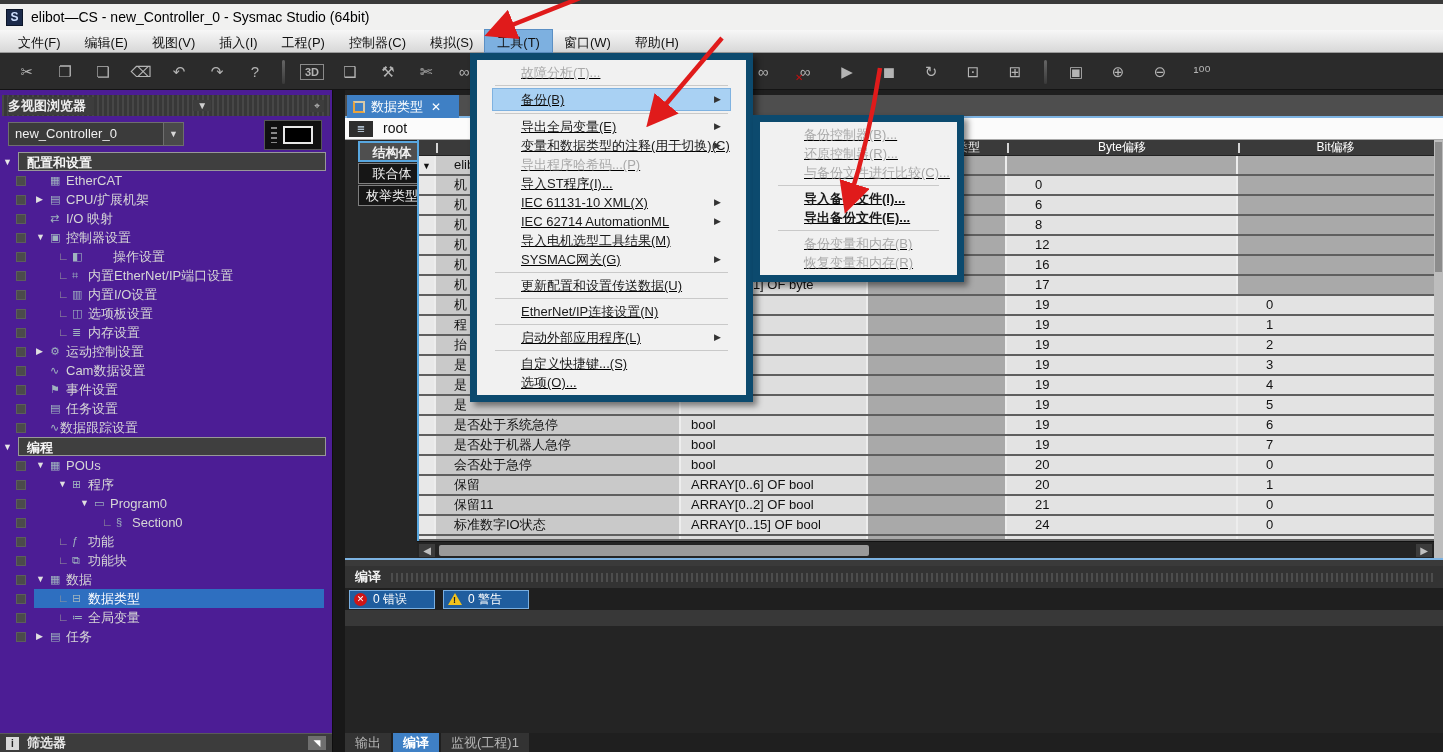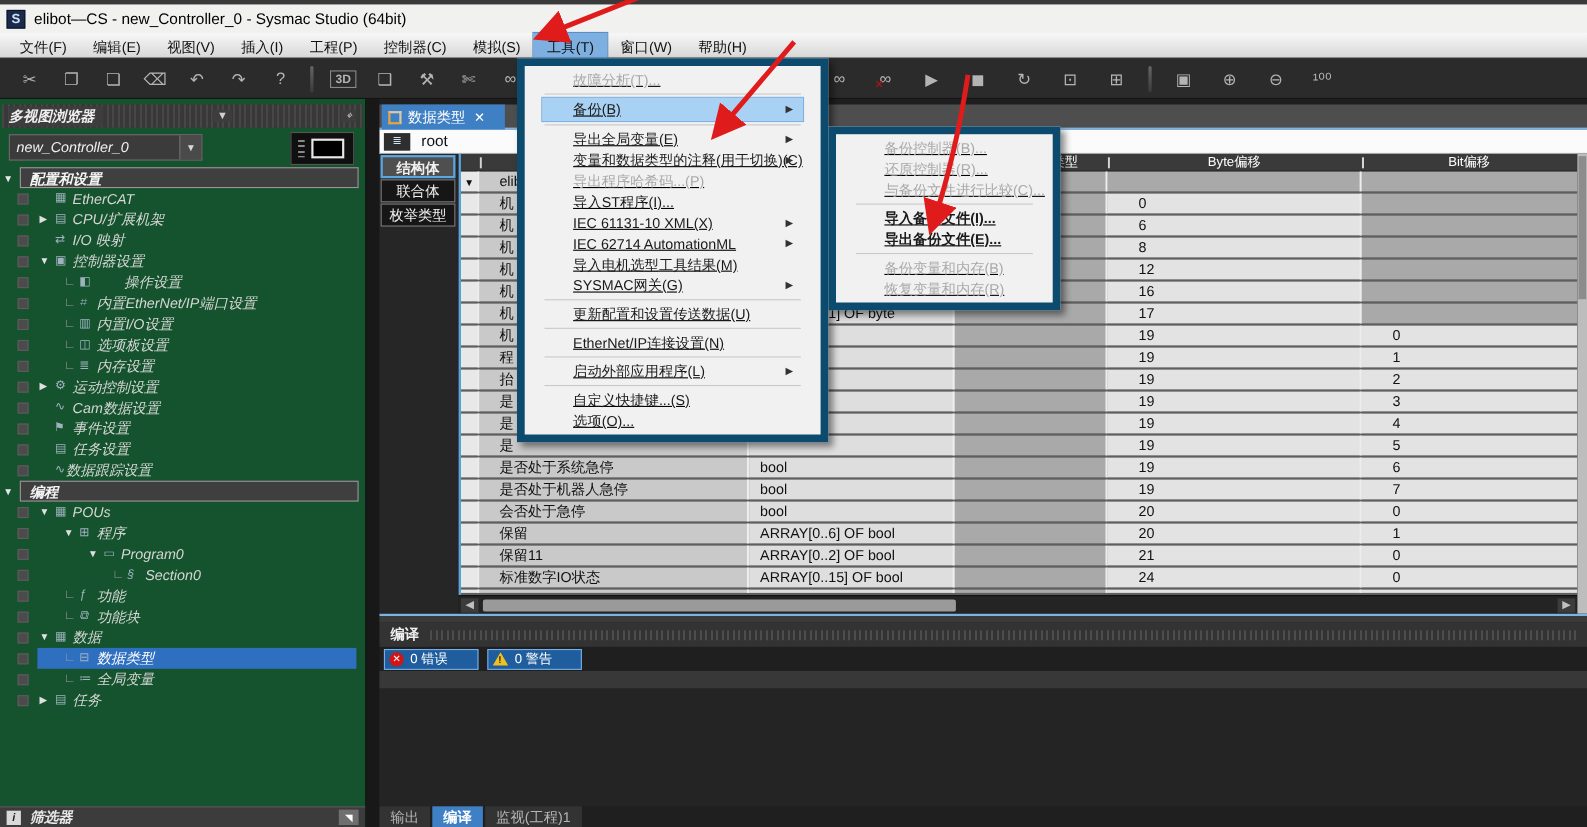--- a/index.html
+++ b/index.html
@@ -21,21 +21,21 @@
   
   .toolbar { position:absolute; left:0; top:53px; width:100%; height:37px; background:#2b2b2b; border-bottom:1px solid #141414; }
   .tgroup { position:absolute; top:0; height:37px; display:flex; align-items:center; }
   .tico { width:24px; text-align:center; color:#b4b4b4; font-size:15px; margin:0 7px; position:relative; }
   .tgroup.right .tico { margin:0 9px; }
   .tsep { width:3px; height:24px; background:linear-gradient(#666,#3a3a3a); margin:0 8px; border-radius:2px; }
   .tico .redx { position:absolute; left:2px; bottom:-3px; color:#c01010; font-size:10px; font-weight:bold; }
   .tico.small3d { font-size:11px; font-weight:bold; border:1px solid #8a8a8a; padding:1px 2px; }
 
   
-  .sidebar { position:absolute; left:0; top:90px; width:333px; bottom:0; background:#14532d; border-right:1px solid #0e0e0e;font-style:italic; }
+  .sidebar { position:absolute; left:0; top:90px; width:333px; bottom:0; background:#4c1d95; border-right:1px solid #0e0e0e; }
   .side-header { position:absolute; left:2px; right:2px; top:5px; height:21px; background:#3d3d3d;
     background-image:repeating-linear-gradient(90deg,#474747 0 2px,#383838 2px 5px); display:flex; align-items:center; padding:0 6px; }
   .side-header .lbl { font-size:13px; font-weight:bold; color:#eee; background:#3d3d3d; padding-right:8px; }
   .side-header .hico { margin-left:auto; color:#cfcfcf; font-size:10px; background:#3d3d3d; padding:0 4px; }
   .ctrl-row { position:absolute; left:8px; top:32px; height:26px; width:320px; }
   .ctrl-select { position:absolute; left:0; top:0; width:176px; height:24px; background:#3b3b3b; border:1px solid #6e6e6e; color:#f0f0f0; font-size:13px; line-height:22px; padding-left:6px; }
   .ctrl-select .arrowbox { position:absolute; right:0; top:0; width:20px; height:22px; background:#4a4a4a; border-left:1px solid #6e6e6e; color:#d8d8d8; font-size:9px; text-align:center; line-height:22px; }
   .device-thumb { position:absolute; right:6px; top:-2px; width:58px; height:30px; background:#101010; border:1px solid #555; }
   .device-thumb .scr { position:absolute; left:18px; top:5px; width:30px; height:18px; background:#000; border:2px solid #e8e8e8; }
   .device-thumb .dots { position:absolute; left:6px; top:6px; width:6px; height:16px; background:repeating-linear-gradient(#888 0 2px,transparent 2px 5px); }
@@ -59,21 +59,21 @@
   .vsplit { position:absolute; left:333px; top:90px; width:12px; bottom:0; background:#181818; }
   .editor { position:absolute; left:345px; top:90px; right:0; bottom:0; background:#1f1f1f; }
   .tabstrip { position:absolute; left:0; top:5px; right:0; height:23px; background:#4e4e4e; border-bottom:2px solid #7db3e2; }
   .doc-tab { position:absolute; left:2px; top:0; height:23px; width:112px; background:#3f80c5; color:#fff; font-size:13px; display:flex; align-items:center; padding:0 6px; }
   .doc-tab .ticon { width:12px; height:12px; border:2px solid #d8c9a8; border-left-color:#e8a33d; border-bottom-color:#e8a33d; margin-right:6px; }
   .doc-tab .closex { margin-left:8px; font-size:12px; color:#fff; }
   .root-row { position:absolute; left:0; top:28px; right:0; height:22px; background:#fbfbfb; border-bottom:1px solid #a8a8a8; }
   .root-row .ric { position:absolute; left:4px; top:3px; width:24px; height:16px; background:#2e2e2e; color:#cfe3f5; font-size:10px; text-align:center; line-height:16px; }
   .root-row .rtext { position:absolute; left:38px; top:2px; font-size:14px; color:#111; }
   .side-tabs { position:absolute; left:0; top:50px; width:72px; height:418px; background:#262626; }
-  .stab { width:68px; height:21px; margin:1px 0 1px 1px; background:#161616; border:1px solid #7e7e7e; color:#f0f0f0; font-size:13px; line-height:19px; text-align:center; }
+  .stab { width:68px; height:21px; margin:1px 0 1px 13px; background:#161616; border:1px solid #7e7e7e; color:#f0f0f0; font-size:13px; line-height:19px; text-align:center; }
   .stab.active { background:#4f4f4f; border-color:#58a7e0; border-width:2px; font-weight:bold; }
 
   .grid { position:absolute; left:72px; top:50px; width:1017px; height:401px; background:#4f4f4f; border-left:2px solid #58a7e0; overflow:hidden; }
   .grow { display:flex; height:20px; border-bottom:2px solid #5f5f5f; }
   .grow.header { height:16px; background:#3a3a3a; border-bottom:1px solid #222; }
   .gc { height:100%; border-right:2px solid #ededed; font-size:13px; color:#111; line-height:18px; white-space:nowrap; overflow:hidden; }
   .grow.header .gc { border-right:1px solid #3a3a3a; color:#fff; font-size:12px; line-height:15px; text-align:center; position:relative; }
   .grow.header .gc .hsep { position:absolute; left:0; top:3px; width:2px; height:10px; background:#d5d5d5; }
   .c0{width:17px;} .c1{width:245px;} .c2{width:187px;} .c3{width:139px;} .c4{width:231px;} .c5{width:196px; border-right:none;}
   .cell-light{ background:#e3e3e3; padding-left:28px; }

